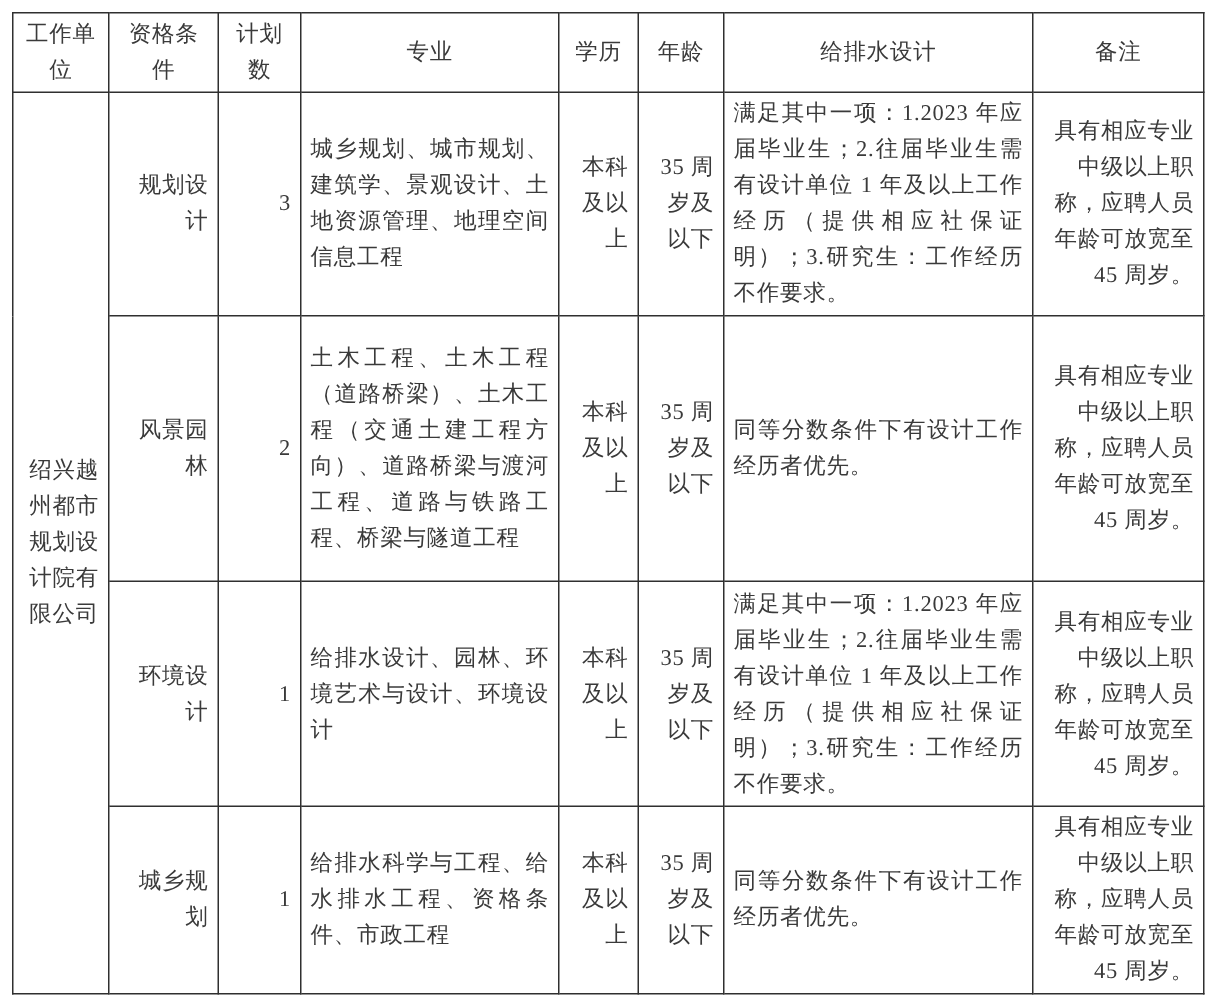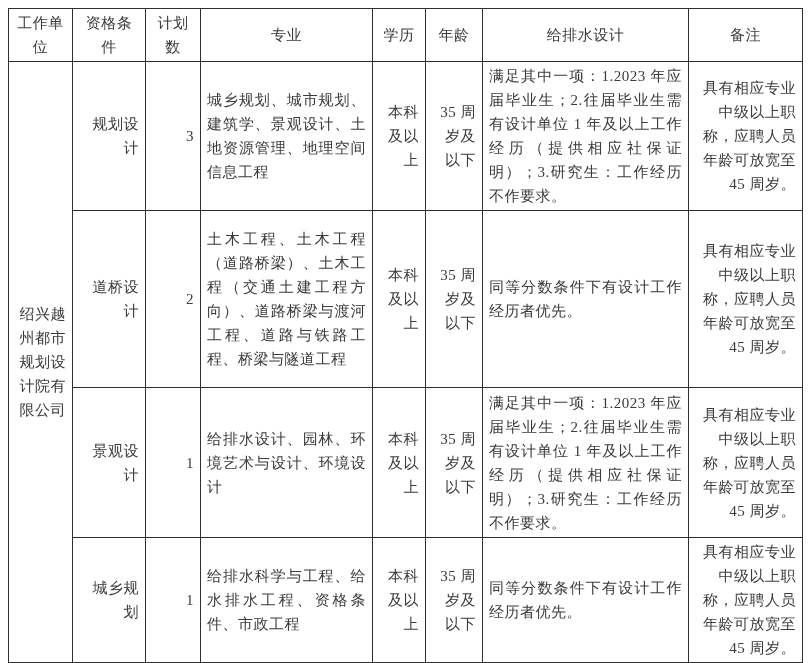--- a/index.html
+++ b/index.html
@@ -73,31 +73,31 @@
         <td class="c-center">规划设计</td>
         <td class="c-center">3</td>
         <td class="c-left major-cell">城乡规划、城市规划、建筑学、景观设计、土地资源管理、地理空间信息工程</td>
         <td class="c-center">本科及以上</td>
         <td class="c-center">35 周岁及以下</td>
         <td class="c-left qual-cell">满足其中一项：1.2023 年应届毕业生；2.往届毕业生需有设计单位 1 年及以上工作经历（提供相应社保证明）；3.研究生：工作经历不作要求。</td>
         <td class="c-center">具有相应专业中级以上职称，应聘人员年龄可放宽至 45 周岁。</td>
       </tr>
 
       <tr class="r1">
-        <td class="c-center">道桥设计</td>
+        <td class="c-center">风景园林</td>
         <td class="c-center">2</td>
         <td class="c-left major-cell">土木工程、土木工程（道路桥梁）、土木工程（交通土建工程方向）、道路桥梁与渡河工程、道路与铁路工程、桥梁与隧道工程</td>
         <td class="c-center">本科及以上</td>
         <td class="c-center">35 周岁及以下</td>
         <td class="c-left qual-cell">同等分数条件下有设计工作经历者优先。</td>
         <td class="c-center">具有相应专业中级以上职称，应聘人员年龄可放宽至 45 周岁。</td>
       </tr>
 
       <tr class="r2">
-        <td class="c-center">景观设计</td>
+        <td class="c-center">环境设计</td>
         <td class="c-center">1</td>
         <td class="c-left major-cell">给排水设计、园林、环境艺术与设计、环境设计</td>
         <td class="c-center">本科及以上</td>
         <td class="c-center">35 周岁及以下</td>
         <td class="c-left qual-cell">满足其中一项：1.2023 年应届毕业生；2.往届毕业生需有设计单位 1 年及以上工作经历（提供相应社保证明）；3.研究生：工作经历不作要求。</td>
         <td class="c-center">具有相应专业中级以上职称，应聘人员年龄可放宽至 45 周岁。</td>
       </tr>
 
       <tr class="r3">
         <td class="c-center">城乡规划</td>

